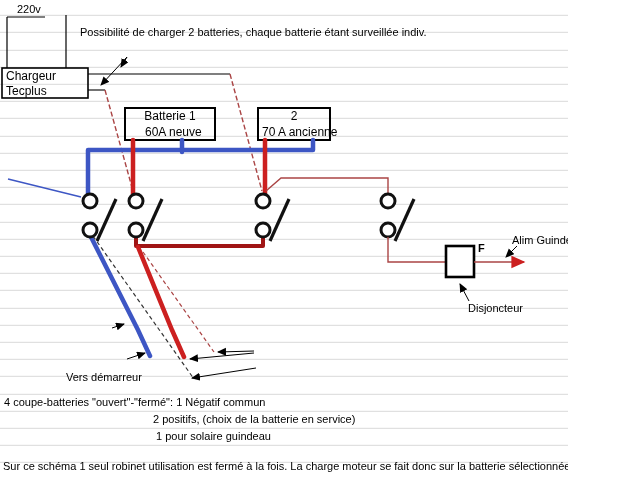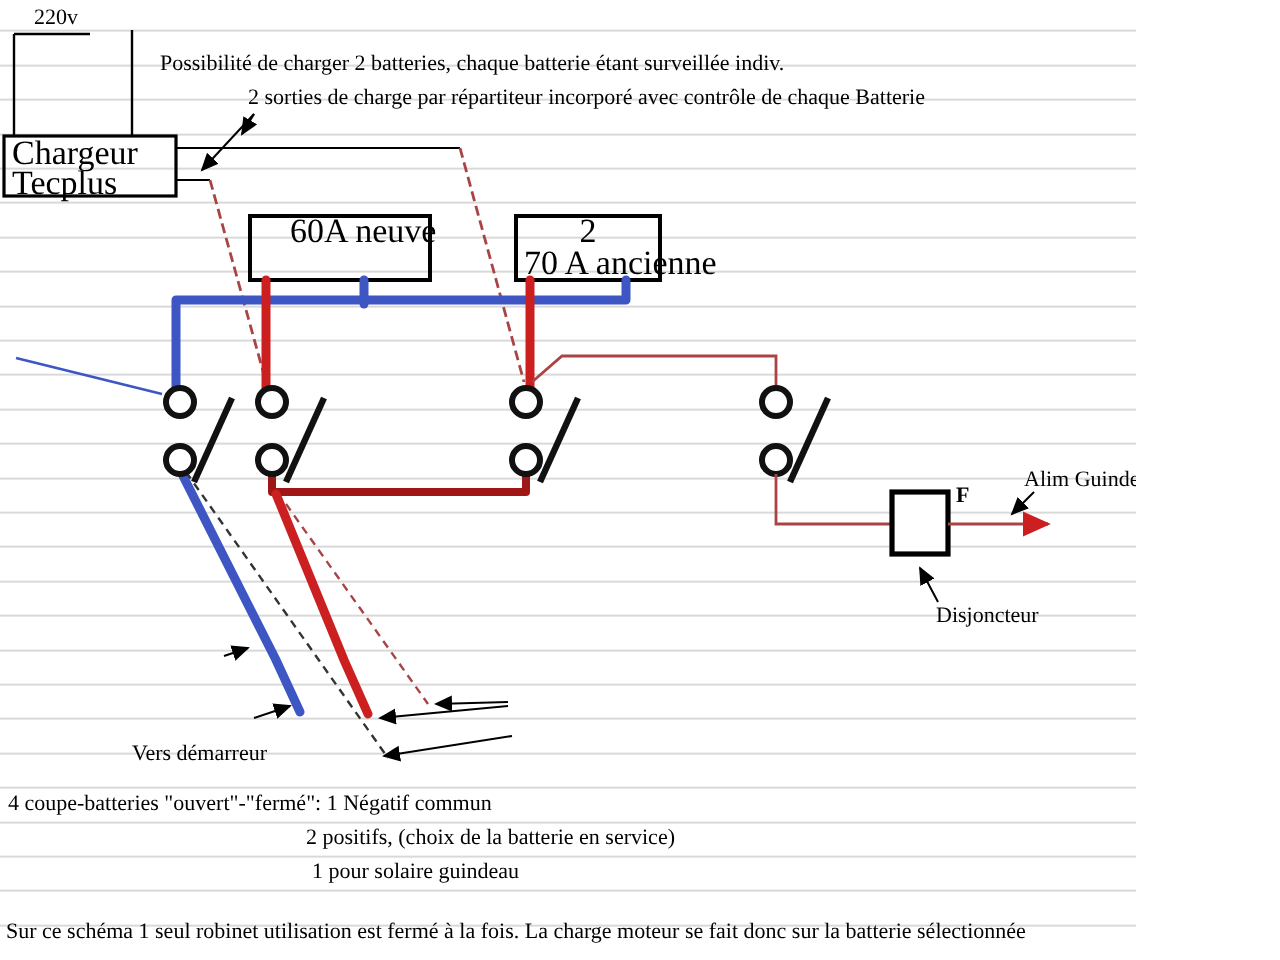--- a/index.html
+++ b/index.html
@@ -2,27 +2,27 @@
 <html><head>
 <meta charset="utf-8">
 <style>
   html,body{margin:0;padding:0;background:#fff;}
   #stage{
     position:relative;width:568px;height:480px;overflow:hidden;
     background-color:#fff;
     background-image:repeating-linear-gradient(to bottom,
       transparent 0px, transparent 16.2px, #d9d9d9 16.2px, #d9d9d9 17.2px);
     background-position:0 -1.2px;
-    font-family:Liberation Serif, serif;
+    font-family:Liberation Sans, sans-serif;
     color:#000;
   }
   svg.layer{position:absolute;left:0;top:0;z-index:1;}
   .txt{position:absolute;z-index:2;font-size:11px;line-height:13px;white-space:nowrap;}
   .bold{font-weight:bold;}
-  .boxtxt{position:absolute;z-index:2;font-size:17px;white-space:nowrap;}
+  .boxtxt{position:absolute;z-index:2;font-size:12px;white-space:nowrap;}
   .row{height:16px;line-height:16px;}
   .ctr{text-align:center;}
 </style>
 </head>
 <body>
 
 <div id="stage">
 
   <svg class="layer" width="640" height="480" viewBox="0 0 640 480">
     <defs>
@@ -97,28 +97,28 @@
     <path d="M127,359 L145,353" stroke="#000" stroke-width="1" fill="none" marker-end="url(#arrB)"></path>
     <path d="M112,328 L124,324" stroke="#000" stroke-width="1" fill="none" marker-end="url(#arrB)"></path>
     <path d="M254,351 L218,352" stroke="#000" stroke-width="1" fill="none" marker-end="url(#arrB)"></path>
     <path d="M254,353 L190,359" stroke="#000" stroke-width="1" fill="none" marker-end="url(#arrB)"></path>
     <path d="M256,368 L192,378" stroke="#000" stroke-width="1" fill="none" marker-end="url(#arrB)"></path>
   </svg>
 
   <div class="txt" style="left:17px;top:3px;">220v</div>
 
   <div class="txt" style="left:80px;top:26px;">Possibilité de charger 2 batteries, chaque batterie étant surveillée indiv.</div>
-  <div class="txt" style="left:124px;top:43px;">2 sorties de charge par répartiteur incorporé avec contrôle de chaque Batterie</div>
 
   <div class="boxtxt" style="left:6px;top:69px;">
     <div class="row" style="height:15px;line-height:15px;">Chargeur</div>
     <div class="row" style="height:15px;line-height:15px;">Tecplus</div>
   </div>
 
   <div class="boxtxt" style="left:125px;top:108px;width:90px;">
+    <div class="row ctr">Batterie 1</div>
     <div class="row" style="padding-left:20px;">60A neuve</div>
   </div>
 
   <div class="boxtxt" style="left:258px;top:108px;width:72px;">
     <div class="row ctr">2</div>
     <div class="row" style="padding-left:4px;">70 A ancienne</div>
   </div>
 
   <div class="txt bold" style="left:478px;top:242px;">F</div>
   <div class="txt" style="left:512px;top:234px;">Alim Guindeau</div>

